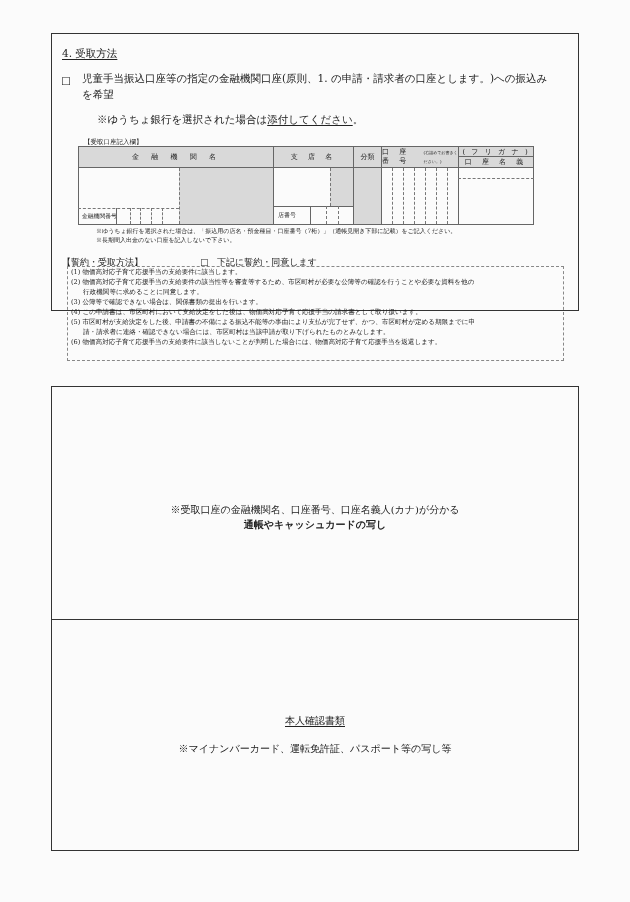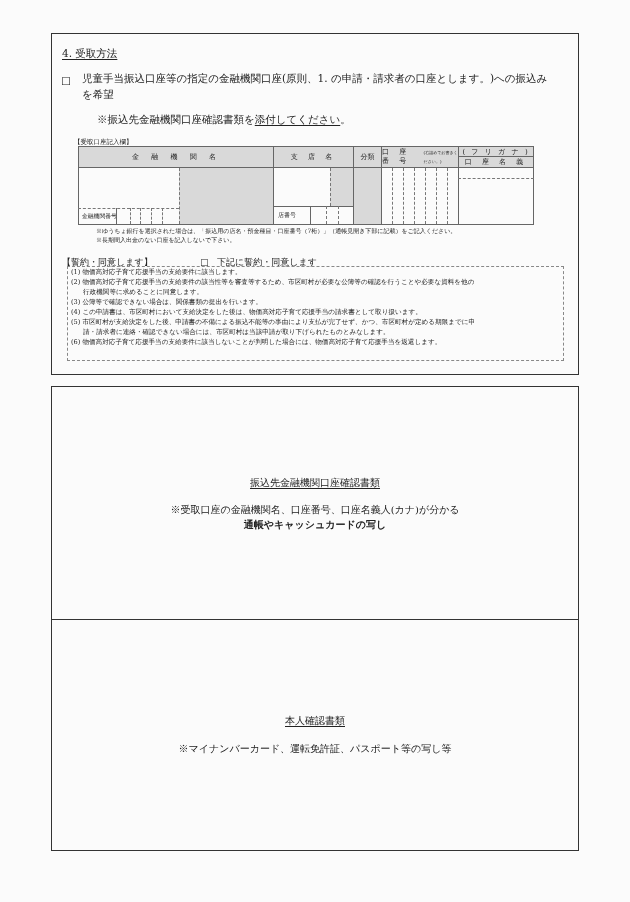--- a/index.html
+++ b/index.html
@@ -2,35 +2,35 @@
 <html><head>
 <meta charset="utf-8">
 <style>
   html, body { margin:0; padding:0; }
   body {
     width:630px; height:902px; background:#fbfbfb; position:relative;
     font-family:"DejaVu Serif","Liberation Serif",serif; color:#222;
     overflow:hidden;
   }
   .frame { position:absolute; border:1.5px solid #333; box-sizing:border-box; background:#fbfbfb; }
-  #top-frame { left:51px; top:33px; width:528px; height:342px; }
+  #top-frame { left:51px; top:33px; width:528px; height:278px; }
   #bottom-frame { left:51px; top:386px; width:528px; height:465px; }
   .divider { position:absolute; left:0; right:0; top:232px; border-top:1.5px solid #333; }
 
   .abs { position:absolute; white-space:nowrap; }
   .u { text-decoration:underline; text-underline-offset:2px; }
 
   #section-title { left:10px; top:13px; font-size:10.5px; }
   #option-row { left:9px; top:38px; font-size:10.5px; line-height:16px; }
   #option-text-1 { left:30px; top:38px; font-size:10.5px; }
   #option-text-2 { left:30px; top:54px; font-size:10.5px; }
   #attach-note { left:45px; top:79px; font-size:10.5px; }
 
   
-  #acct-label { left:22px; top:104px; font-size:6.5px; }
+  #acct-label { left:32px; top:104px; font-size:6.5px; }
   #acct-table { position:absolute; left:26px; top:112px; width:456px; height:79px; }
   .cell { position:absolute; box-sizing:border-box; font-size:7px; display:flex; align-items:center; justify-content:center; }
   .gray { background:#d9d9d9; }
   .bd { border:1px solid #666; }
   .dash-v { position:absolute; border-left:1px dashed #777; }
   .dash-h { position:absolute; border-top:1px dashed #777; }
   .line-v { position:absolute; border-left:1px solid #666; }
   .line-h { position:absolute; border-top:1px solid #666; }
 
   .note { font-size:6px; }
@@ -46,21 +46,21 @@
 </head>
 <body>
 
 <div class="frame" id="top-frame">
   <div class="abs u" id="section-title">4. 受取方法</div>
 
   <div class="abs" id="option-row">□</div>
   <div class="abs" id="option-text-1">児童手当振込口座等の指定の金融機関口座(原則、1. の申請・請求者の口座とします。)への振込み</div>
   <div class="abs" id="option-text-2">を希望</div>
 
-  <div class="abs" id="attach-note"><span>※振込先金融機関口座確認書類を</span><span class="u">添付してください</span><span>。</span></div>
+  <div class="abs" id="attach-note"><span>※ゆうちょ銀行を選択された場合は</span><span class="u">添付してください</span><span>。</span></div>
 
   <div class="abs" id="acct-label">【受取口座記入欄】</div>
 
   <div id="acct-table">
 
     <div class="cell gray bd" style="left:0;top:0;width:196px;height:22px;letter-spacing:4px;font-family:Liberation Mono, monospace;">金 融 機 関 名</div>
     <div class="cell gray bd" style="left:195px;top:0;width:81px;height:22px;letter-spacing:4px;">支 店 名</div>
     <div class="cell gray bd" style="left:275px;top:0;width:29px;height:22px;">分類</div>
     <div class="cell gray bd" style="left:303px;top:0;width:78px;height:22px;flex-direction:row;line-height:9px;">
       <span style="letter-spacing:4px;">口 座 番 号</span>
@@ -106,37 +106,36 @@
 
     <div class="cell bd" style="left:380px;top:21px;width:76px;height:58px;"></div>
     <div class="dash-h" style="left:380px;top:32px;width:76px;"></div>
     <input type="text" style="position: absolute; left: 382px; top: 22px; width: 72px; height: 9px; border: none; background: transparent;">
     <input type="text" style="position: absolute; left: 382px; top: 34px; width: 72px; height: 42px; border: none; background: transparent;">
   </div>
 
   <div class="abs note" style="left:44px;top:193px;">※ゆうちょ銀行を選択された場合は、「振込用の店名・預金種目・口座番号（7桁）」（通帳見開き下部に記載）をご記入ください。</div>
   <div class="abs note" style="left:44px;top:202px;">※長期間入出金のない口座を記入しないで下さい。</div>
 
-  <div class="abs" id="pledge-head">【誓約・同意します】</div>
+  <div class="abs" id="pledge-head">【誓約・受取方法】</div>
   <div class="abs" id="pledge-check"><span>□</span>&nbsp;&nbsp;&nbsp;<span>下記に誓約・同意します</span></div>
 
   <div id="pledge-box">
     <div class="pledge-item" style="top:1px;">(1) 物価高対応子育て応援手当の支給要件に該当します。</div>
     <div class="pledge-item" style="top:11px;">(2) 物価高対応子育て応援手当の支給要件の該当性等を審査等するため、市区町村が必要な公簿等の確認を行うことや必要な資料を他の</div>
     <div class="pledge-item pledge-cont" style="top:21px;">行政機関等に求めることに同意します。</div>
     <div class="pledge-item" style="top:31px;">(3) 公簿等で確認できない場合は、関係書類の提出を行います。</div>
     <div class="pledge-item" style="top:41px;">(4) この申請書は、市区町村において支給決定をした後は、物価高対応子育て応援手当の請求書として取り扱います。</div>
     <div class="pledge-item" style="top:51px;">(5) 市区町村が支給決定をした後、申請書の不備による振込不能等の事由により支払が完了せず、かつ、市区町村が定める期限までに申</div>
     <div class="pledge-item pledge-cont" style="top:61px;">請・請求者に連絡・確認できない場合には、市区町村は当該申請が取り下げられたものとみなします。</div>
     <div class="pledge-item" style="top:71px;">(6) 物価高対応子育て応援手当の支給要件に該当しないことが判明した場合には、物価高対応子育て応援手当を返還します。</div>
   </div>
 </div>
 
 <div class="frame" id="bottom-frame">
-  <div class="center-text u" style="top:89px;">振込先金融機関口座確認書類</div>
   <div class="center-text" style="top:116px;">※受取口座の金融機関名、口座番号、口座名義人(カナ)が分かる</div>
   <div class="center-text" style="top:131px;font-weight:bold;">通帳やキャッシュカードの写し</div>
 
   <div class="divider"></div>
 
   <div class="center-text u" style="top:327px;">本人確認書類</div>
   <div class="center-text" style="top:355px;">※マイナンバーカード、運転免許証、パスポート等の写し等</div>
 </div>
 
 </body></html>

